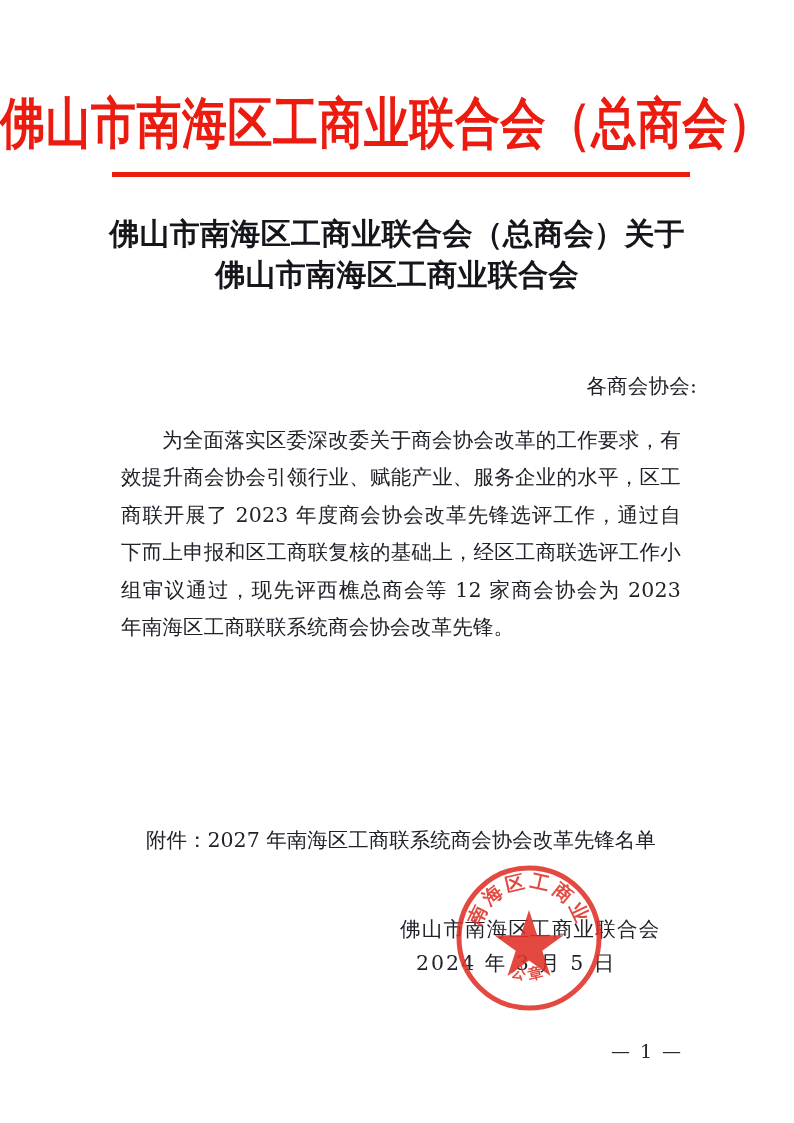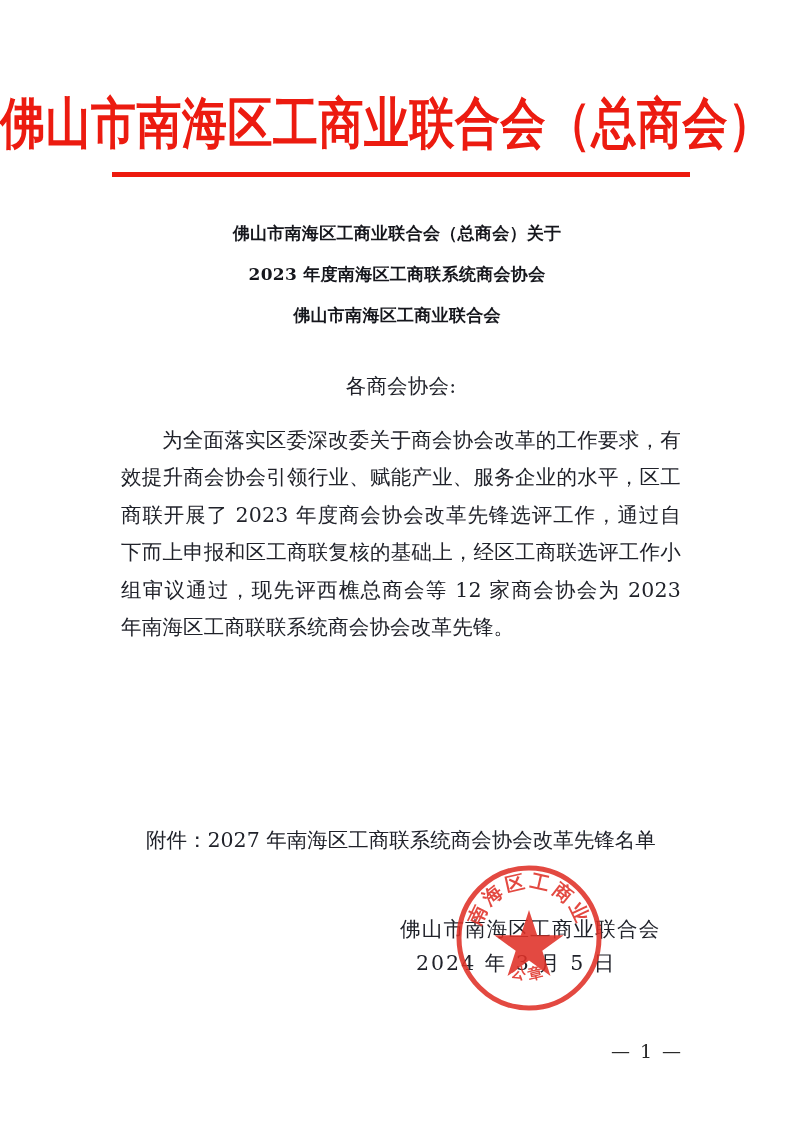--- a/index.html
+++ b/index.html
@@ -52,21 +52,21 @@
 
   
   .doc-title {
     position: absolute;
     left: 97px;
     top: 213px;
     width: 600px;
     text-align: center;
     font-family: "DejaVu Serif", "Liberation Serif", serif;
     font-weight: bold;
-    font-size: 17px;
+    font-size: 30px;
     line-height: 41px;
     color: #15161c;
     letter-spacing: 0.3px;
   }
   .doc-title .tline { display: block; white-space: nowrap; }
 
   
   .body-block {
     position: absolute;
     left: 105px;
@@ -75,21 +75,21 @@
     font-family: "DejaVu Serif", "Liberation Serif", serif;
     font-size: 20.5px;
     line-height: 37.5px;
     color: #20222a;
     text-align: justify;
     text-justify: inter-character;
     letter-spacing: 0.2px;
   }
   .salutation {
     margin: 0 0 0 0;
-    text-align: center;
+    text-align: right;
   }
   .para {
     margin: 16px;
     text-indent: 2em;
     text-align: justify;
     text-justify: inter-character;
   }
 
   .attachment {
     position: absolute;
@@ -156,21 +156,20 @@
 
 <div id="page">
 
   <div class="masthead">
     <div class="masthead-title">佛山市南海区工商业联合会（总商会）</div>
     <div class="masthead-rule"></div>
   </div>
 
   <div class="doc-title">
     <span class="tline">佛山市南海区工商业联合会（总商会）关于</span>
-    <span class="tline">2023 年度南海区工商联系统商会协会</span>
     <span class="tline">佛山市南海区工商业联合会</span>
   </div>
 
   <div class="body-block">
     <p class="salutation">各商会协会:</p>
     <p class="para">为全面落实区委深改委关于商会协会改革的工作要求，有效提升商会协会引领行业、赋能产业、服务企业的水平，区工商联开展了 2023 年度商会协会改革先锋选评工作，通过自下而上申报和区工商联复核的基础上，经区工商联选评工作小组审议通过，现先评西樵总商会等 12 家商会协会为 2023 年南海区工商联联系统商会协会改革先锋。</p>
   </div>
 
   <div class="attachment">附件：2027 年南海区工商联系统商会协会改革先锋名单</div>
 

